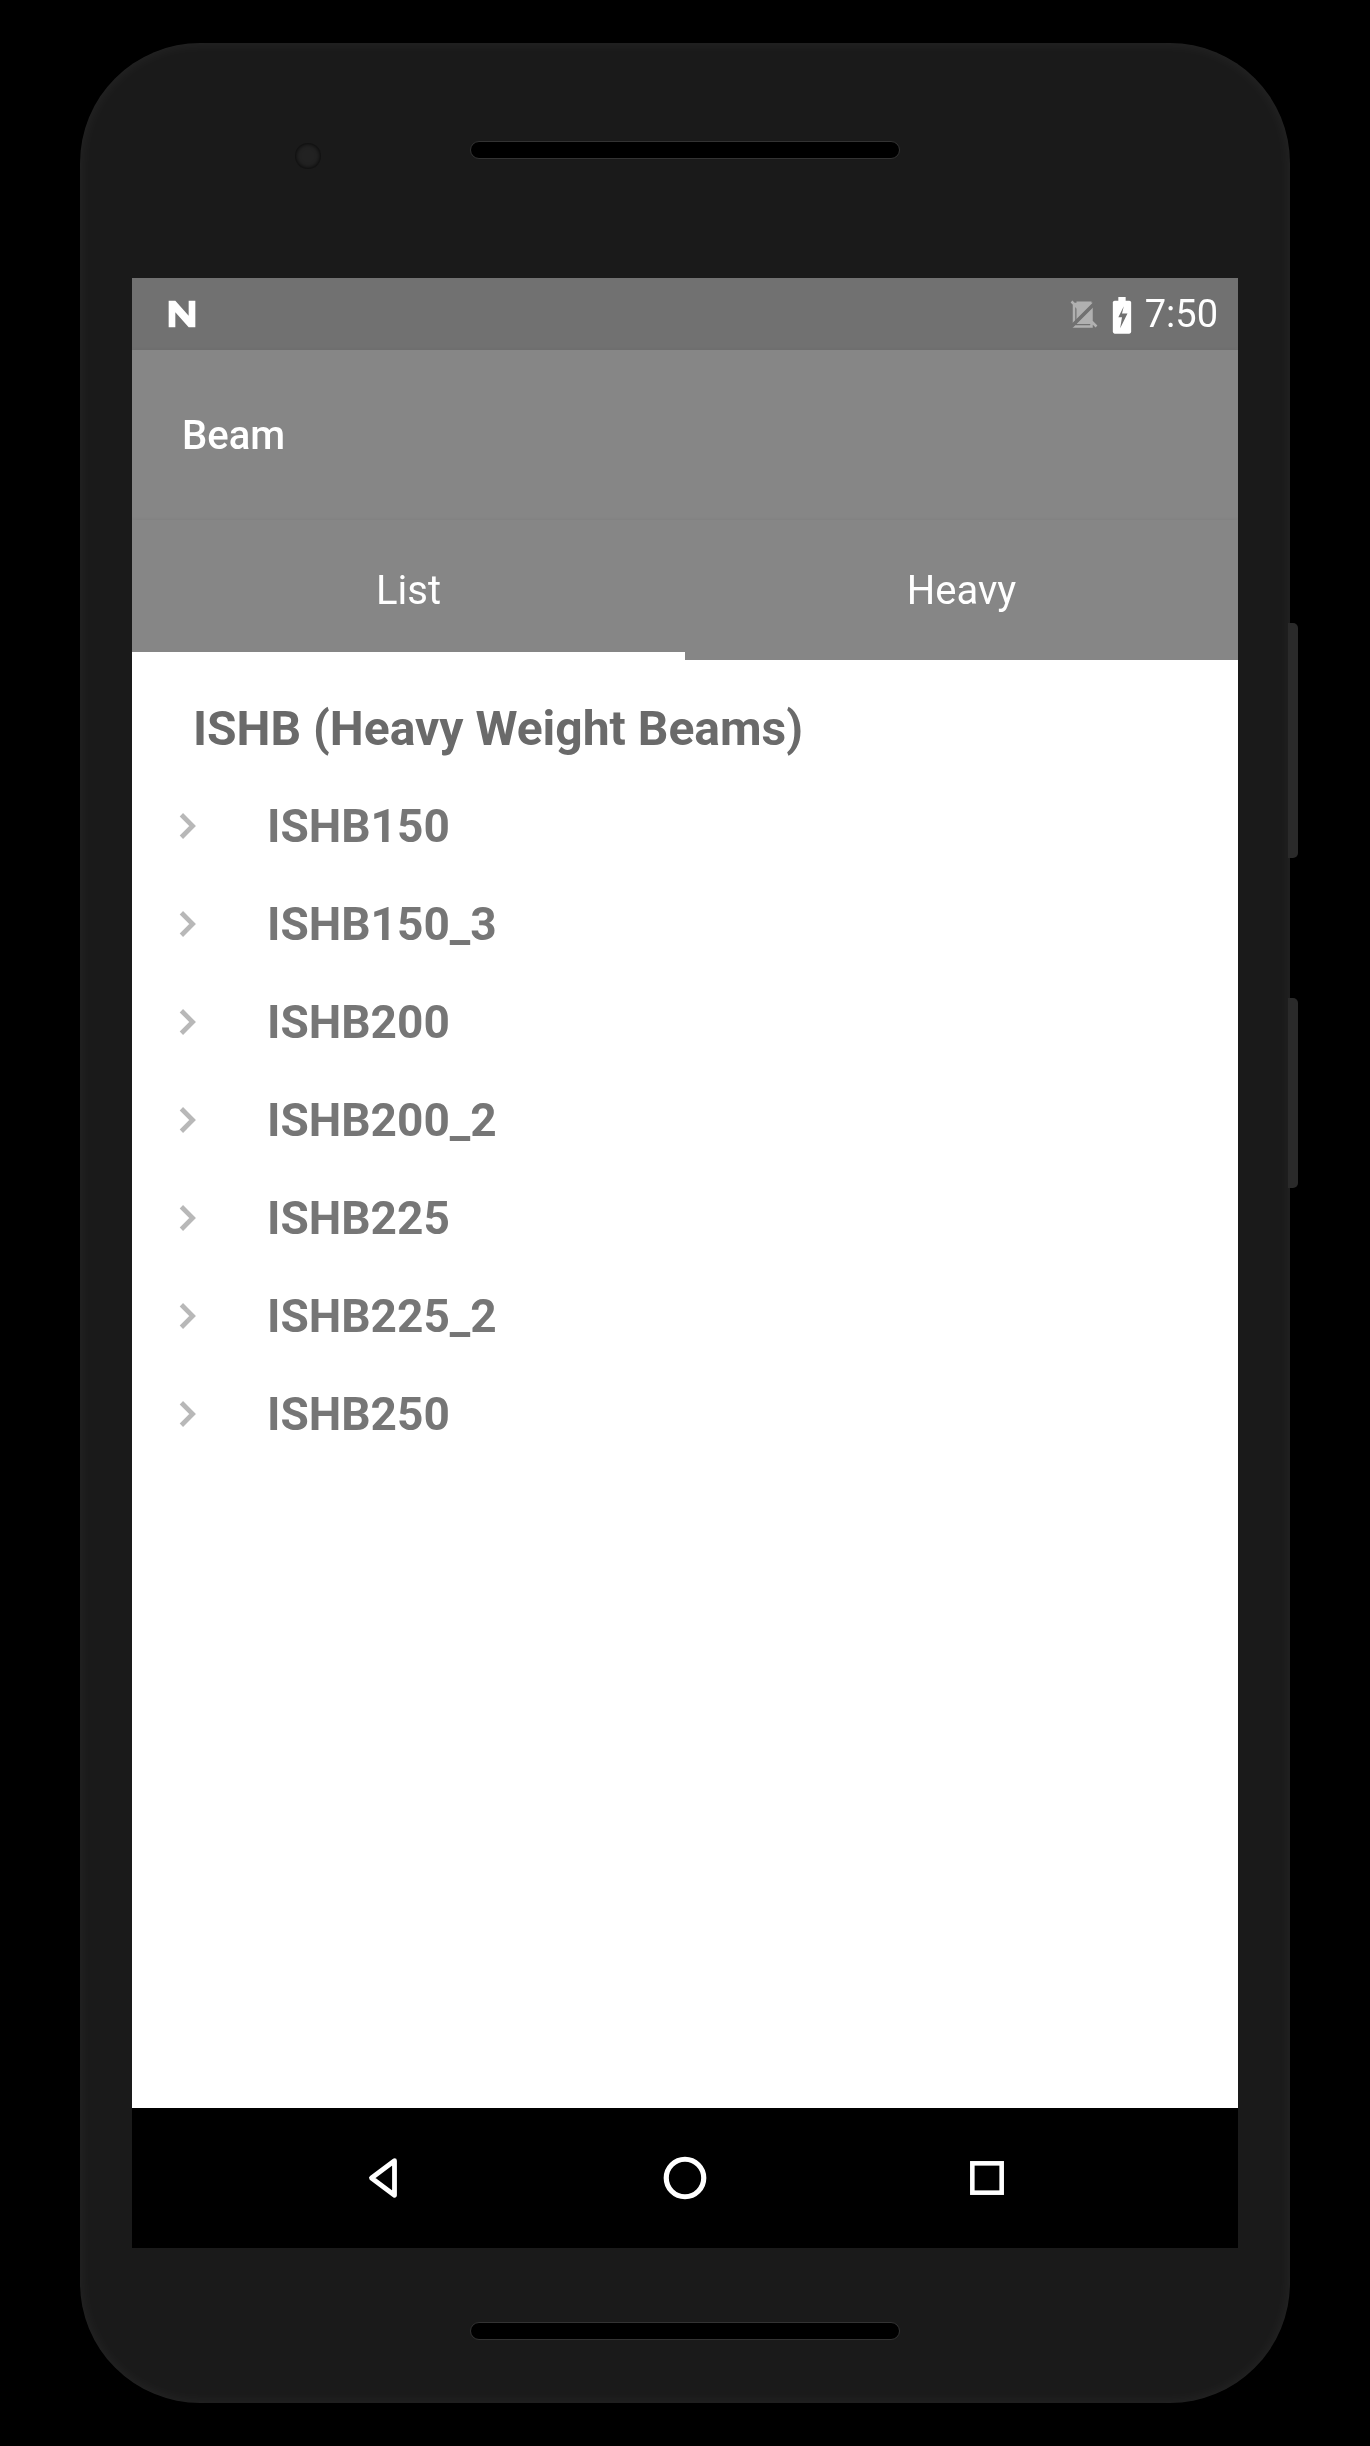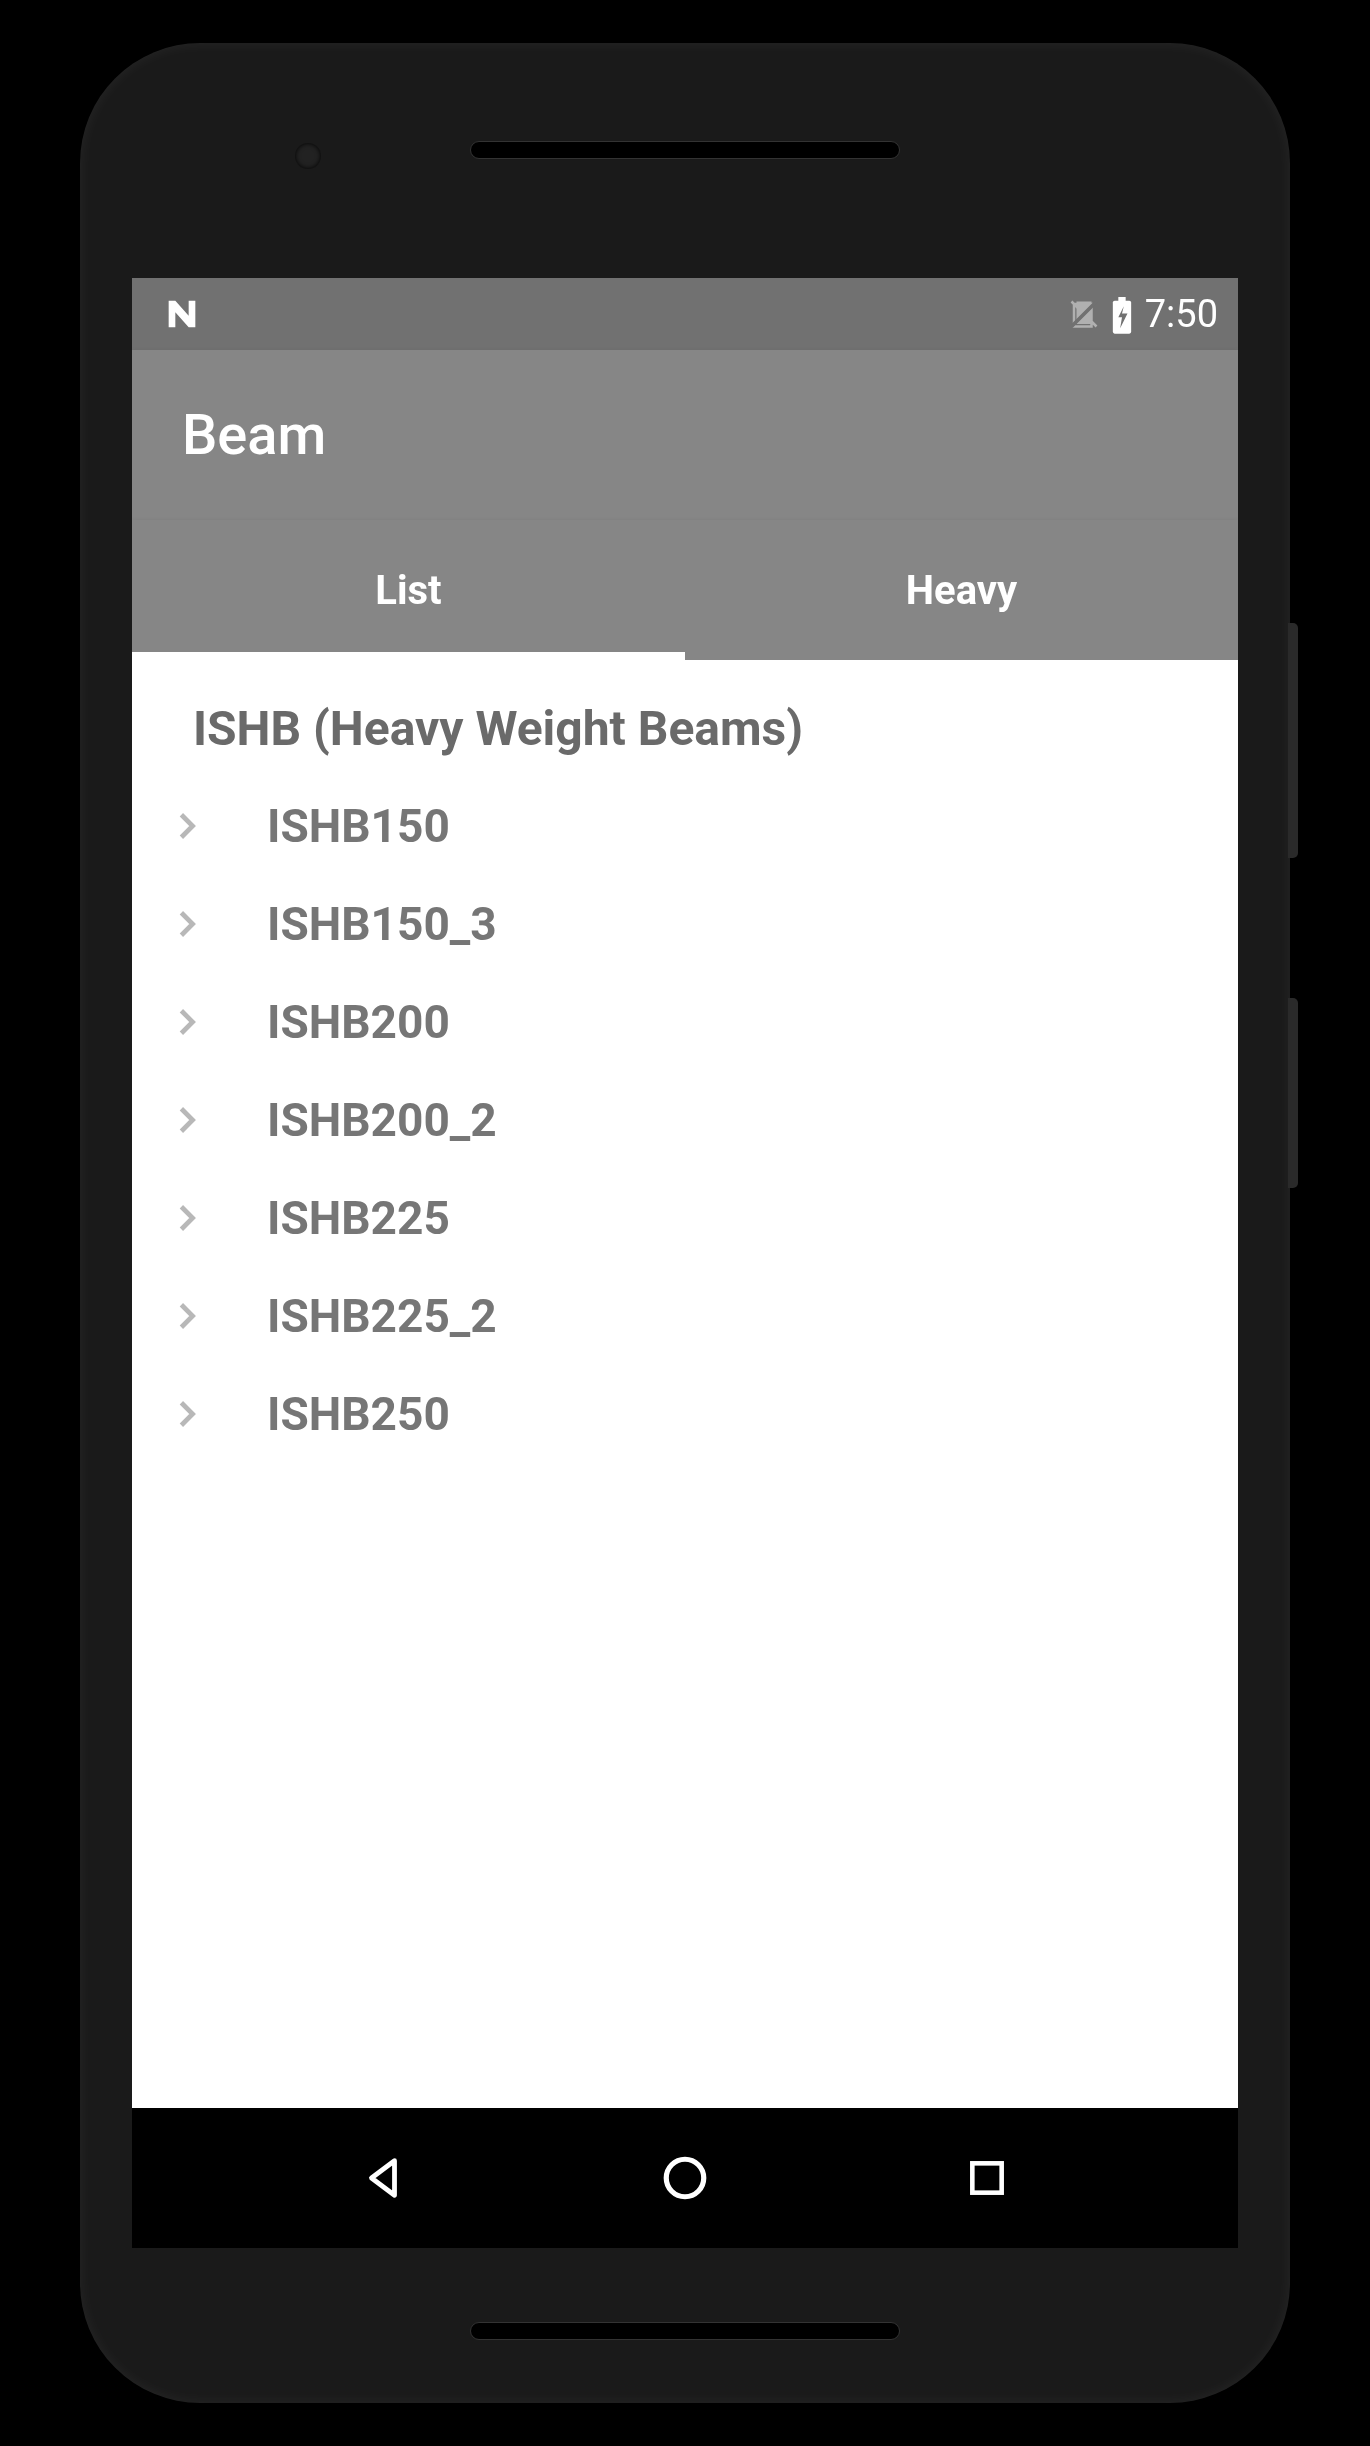--- a/index.html
+++ b/index.html
@@ -107,37 +107,37 @@
     .app-bar {
       height: 170px;
       background: #868686;
       display: flex;
       align-items: center;
       padding: 0 50px;
       color: #fff;
       box-shadow: 0 3px 6px rgba(0,0,0,0.2);
     }
     .app-title {
-      font-size: 56px;
+      font-size: 40px;
       font-weight: 500;
     }
     .tab-bar {
       height: 140px;
       background: #868686;
       display: flex;
       box-shadow: 0 3px 6px rgba(0,0,0,0.2);
     }
     .tab {
       flex: 1;
       display: flex;
       align-items: center;
       justify-content: center;
       color: #fff;
       font-size: 40px;
-      font-weight: 700;
+      font-weight: 400;
       position: relative;
       cursor: pointer;
     }
     .tab.active::after {
       content: '';
       position: absolute;
       bottom: 0;
       left: 0;
       right: 0;
       height: 8px;

